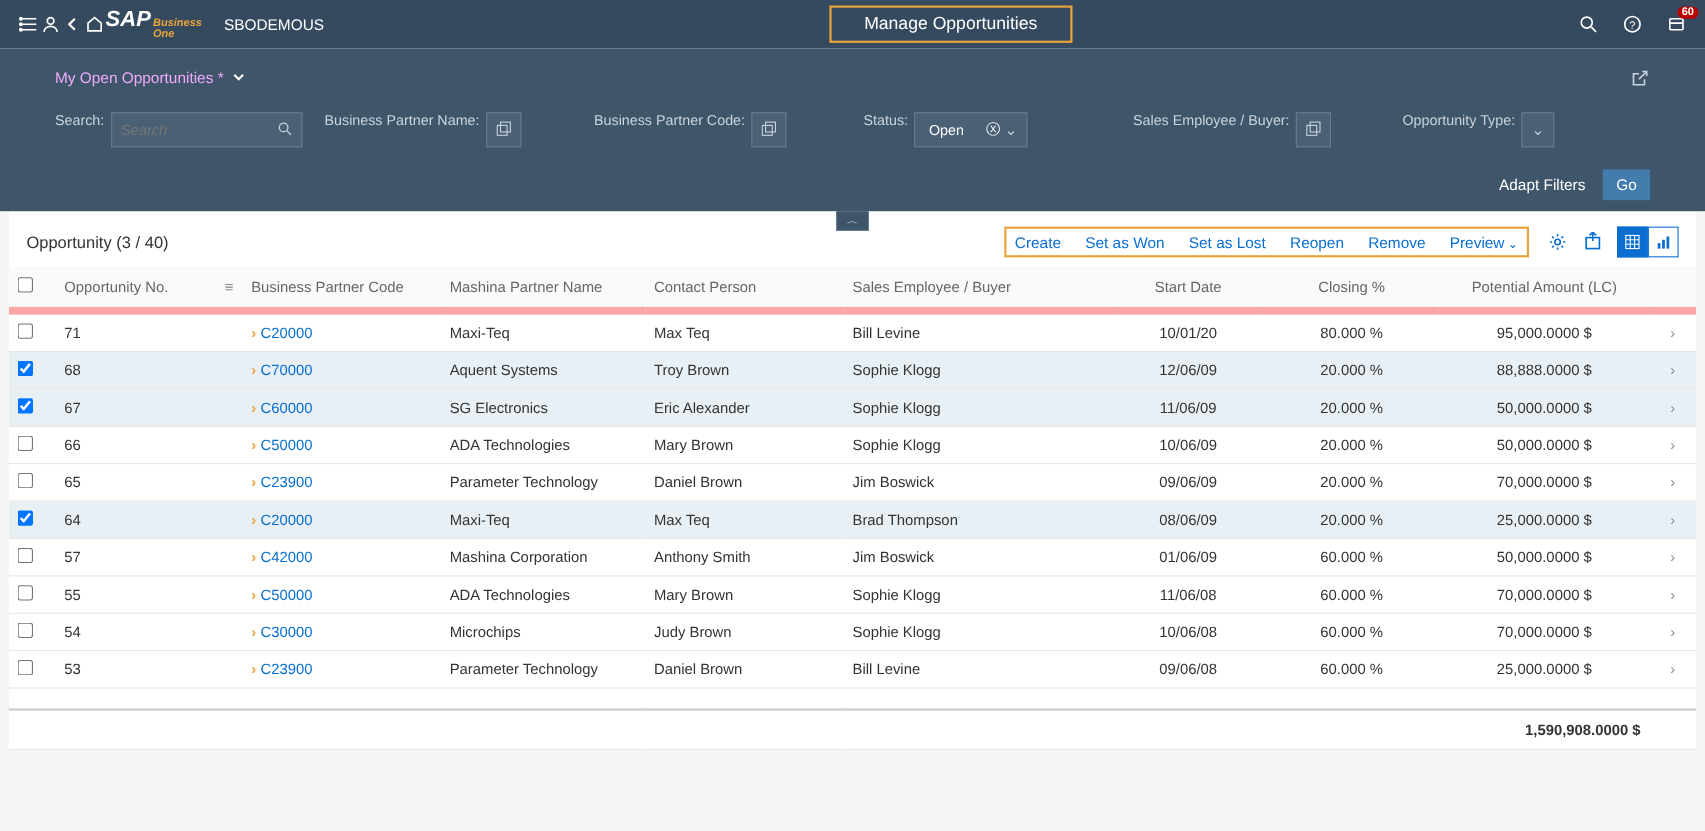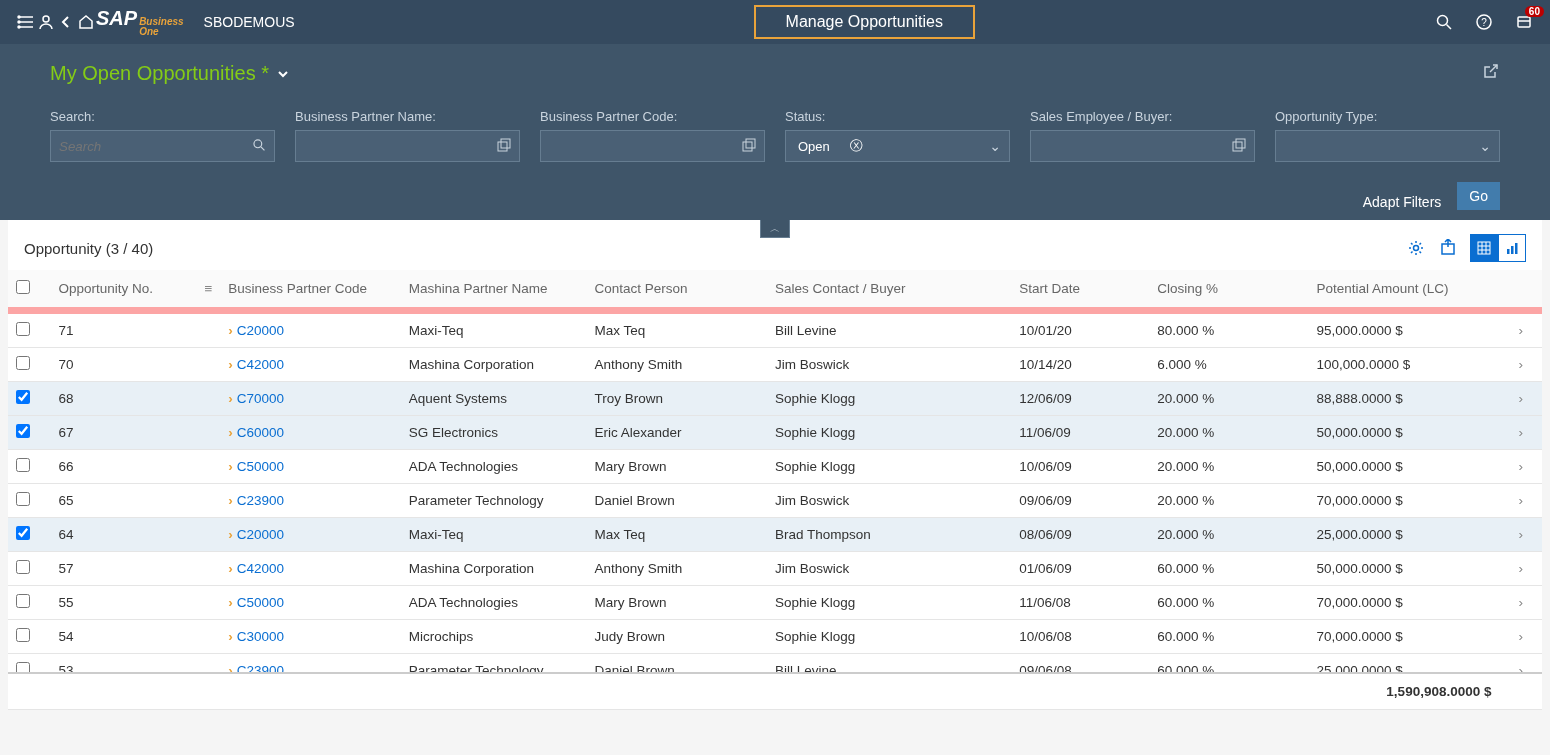--- a/index.html
+++ b/index.html
@@ -29,48 +29,48 @@
 .badge { position:absolute; top:-6px; right:-10px; background:#bb0000; color:#fff; border-radius:8px; font-size:10px; padding:0 4px; min-width:16px; text-align:center;font-weight:bold;}
 
 
 .filter-area {
   background: #3f5569;
   color: #c9d4de;
   padding: 18px 50px 10px 50px;
   position: relative;
 }
 .view-title {
-  font-size: 20px;
-  color: #84cc16;
+  font-size: 14px;
+  color: #f0abfc;
   display:flex;
   align-items:center;
   gap:6px;
   margin-bottom: 24px;
 }
 .filters-row {
   display:flex;
   gap: 20px;
 }
-.filter-field { display:flex; flex-direction:column; gap:6px; flex:1; max-width:230px;}
+.filter-field { display:flex; flex-direction:row; gap:6px; flex:1; max-width:230px;}
 .filter-field label { font-size:13px; }
 .filter-input {
   background: #4a6075;
   border: 1px solid #667d91;
   height: 32px;
   color:#fff;
   display:flex;
   align-items:center;
   padding: 0 8px;
   font-size:13px;
   justify-content:space-between;
 }
 .filter-input input { background:transparent; border:none; color:#c9d4de; font-style:italic; outline:none; width:100%; }
 .filter-input .glyph { font-size:14px; color:#c9d4de; }
 .token { background:transparent; padding:1px 4px; display:flex; align-items:center; gap:20px;}
-.filter-actions { display:flex; justify-content:flex-end; gap:16px; margin-top:20px; align-items:flex-end;}
+.filter-actions { display:flex; justify-content:flex-end; gap:16px; margin-top:20px; align-items:center;}
 .link-btn { color:#fff; font-size:14px; cursor:pointer;}
 .go-btn { background:#427cac; color:#fff; border:none; padding:6px 12px; font-size:14px; cursor:pointer;}
 .share-icon { position:absolute; top:18px; right:50px; color:#c9d4de; cursor:pointer;}
 .collapse-tab { width:30px; height:18px; background:#3f5569; border:1px solid #667d91; border-top:none; position:absolute; bottom:-18px; left:50%; transform:translateX(-50%); display:flex; align-items:center; justify-content:center; color:#c9d4de; font-size:10px;}
 
 
 .table-area { background:#fff; margin: 0 8px; }
 .table-toolbar { display:flex; align-items:center; padding: 14px 16px 8px 16px; }
 .table-title { font-size: 15px; color:#333; }
 .table-toolbar .spacer { flex:1; }
@@ -79,21 +79,21 @@
 .action-box .with-arrow::after { content:" ⌄"; font-size:11px;}
 .toolbar-icons { display:flex; gap:12px; margin-left:16px; align-items:center;}
 .toolbar-icons .ticon { width:20px; height:20px; color:#0a6ed1; cursor:pointer; display:flex; align-items:center; justify-content:center;}
 .view-toggle { display:flex; }
 .view-toggle .vt { width:28px; height:28px; border:1px solid #0a6ed1; display:flex; align-items:center; justify-content:center; color:#0a6ed1; cursor:pointer;}
 .view-toggle .vt.active { background:#0a6ed1; color:#fff;}
 
 
 .data-table { width:100%; border-collapse:collapse; font-size:13.5px; color:#333; table-layout:fixed;}
 .data-table th { text-align:left; font-weight:normal; color:#666; padding:10px 8px; border-bottom:7px solid #fca5a5; background:#fafafa;}
-.data-table th.num, .data-table td.num { text-align:left; }
+.data-table th.num, .data-table td.num { text-align:center; }
 .data-table td { padding:8px 8px; border-bottom:1px solid #e5e5e5; }
 .data-table tbody tr.selected { background:#e8f0f6; }
 .data-table input[type=checkbox]{ width:14px; height:14px;}
 .bp-link { color:#0a6ed1; }
 .bp-link .arrow { color:#e9a33a; margin-right:4px; font-weight:bold;}
 .row-nav { color:#888; cursor:pointer; text-align:center;}
 .scroll-wrap { height: 402px; overflow-y:auto; position:relative;}
 .footer-row td { font-weight:bold; text-align:right; padding:10px 8px; border-top:2px solid #ccc;}
 col.c-chk{width:40px;} col.c-opp{width:160px;} col.c-bpc{width:170px;} col.c-bpn{width:175px;} col.c-cp{width:170px;} col.c-se{width:230px;} col.c-sd{width:130px;} col.c-cl{width:150px;} col.c-pa{width:180px;} col.c-nav{width:40px;}
 </style>
@@ -246,20 +246,28 @@
     <span class="link-btn">Adapt Filters</span>
     <button class="go-btn">Go</button>
   </div>
   <div class="collapse-tab">︿</div>
 </div>
 
 <div class="table-area">
   <div class="table-toolbar">
     <span class="table-title">Opportunity (3 / 40)</span>
     <span class="spacer"></span>
+    <div class="action-box">
+      <span>Create</span>
+      <span>Set as Won</span>
+      <span>Set as Lost</span>
+      <span>Reopen</span>
+      <span>Remove</span>
+      <span class="with-arrow">Preview</span>
+    </div>
     <div class="toolbar-icons">
       <span class="ticon">
         <svg width="18" height="18" viewBox="0 0 18 18" fill="none" stroke="#0a6ed1" stroke-width="1.5">
             <circle cx="9" cy="9" r="2.5"></circle>
             <path d="M9 2v2M9 14v2M2 9h2M14 9h2M4 4l1.5 1.5M12.5 12.5L14 14M14 4l-1.5 1.5M5.5 12.5L4 14"></path>
           </svg>
       </span>
       <span class="ticon">
         <svg width="18" height="18" viewBox="0 0 18 18" fill="none" stroke="#0a6ed1" stroke-width="1.5">
             <rect x="3" y="5" width="12" height="10"></rect>
@@ -302,50 +310,38 @@
           <col class="c-pa">
           <col class="c-nav">
         </colgroup>
       <thead>
         <tr>
           <th><input type="checkbox" style=""></th>
           <th><span>Opportunity No.</span> <span style="float:right;color:#888">≡</span></th>
           <th>Business Partner Code</th>
           <th>Mashina Partner Name</th>
           <th>Contact Person</th>
-          <th>Sales Contact / Buyer</th>
+          <th>Sales Employee / Buyer</th>
           <th class="num">Start Date</th>
           <th class="num">Closing %</th>
           <th class="num">Potential Amount (LC)</th>
           <th></th>
         </tr>
       </thead>
       <tbody id="table-body">
           <tr>
             <td><input type="checkbox" style=""></td>
             <td>71</td>
             <td><span class="bp-link"><span class="arrow">›</span>C20000</span></td>
             <td>Maxi-Teq</td>
             <td>Max Teq</td>
             <td>Bill Levine</td>
             <td class="num">10/01/20</td>
             <td class="num">80.000 %</td>
             <td class="num">95,000.0000 $</td>
-            <td class="row-nav">›</td>
-          </tr>
-          <tr>
-            <td><input type="checkbox" style=""></td>
-            <td>70</td>
-            <td><span class="bp-link"><span class="arrow">›</span>C42000</span></td>
-            <td>Mashina Corporation</td>
-            <td>Anthony Smith</td>
-            <td>Jim Boswick</td>
-            <td class="num">10/14/20</td>
-            <td class="num">6.000 %</td>
-            <td class="num">100,000.0000 $</td>
             <td class="row-nav">›</td>
           </tr>
           <tr class="selected">
             <td><input type="checkbox" checked="" style=""></td>
             <td>68</td>
             <td><span class="bp-link"><span class="arrow">›</span>C70000</span></td>
             <td>Aquent Systems</td>
             <td>Troy Brown</td>
             <td>Sophie Klogg</td>
             <td class="num">12/06/09</td>

